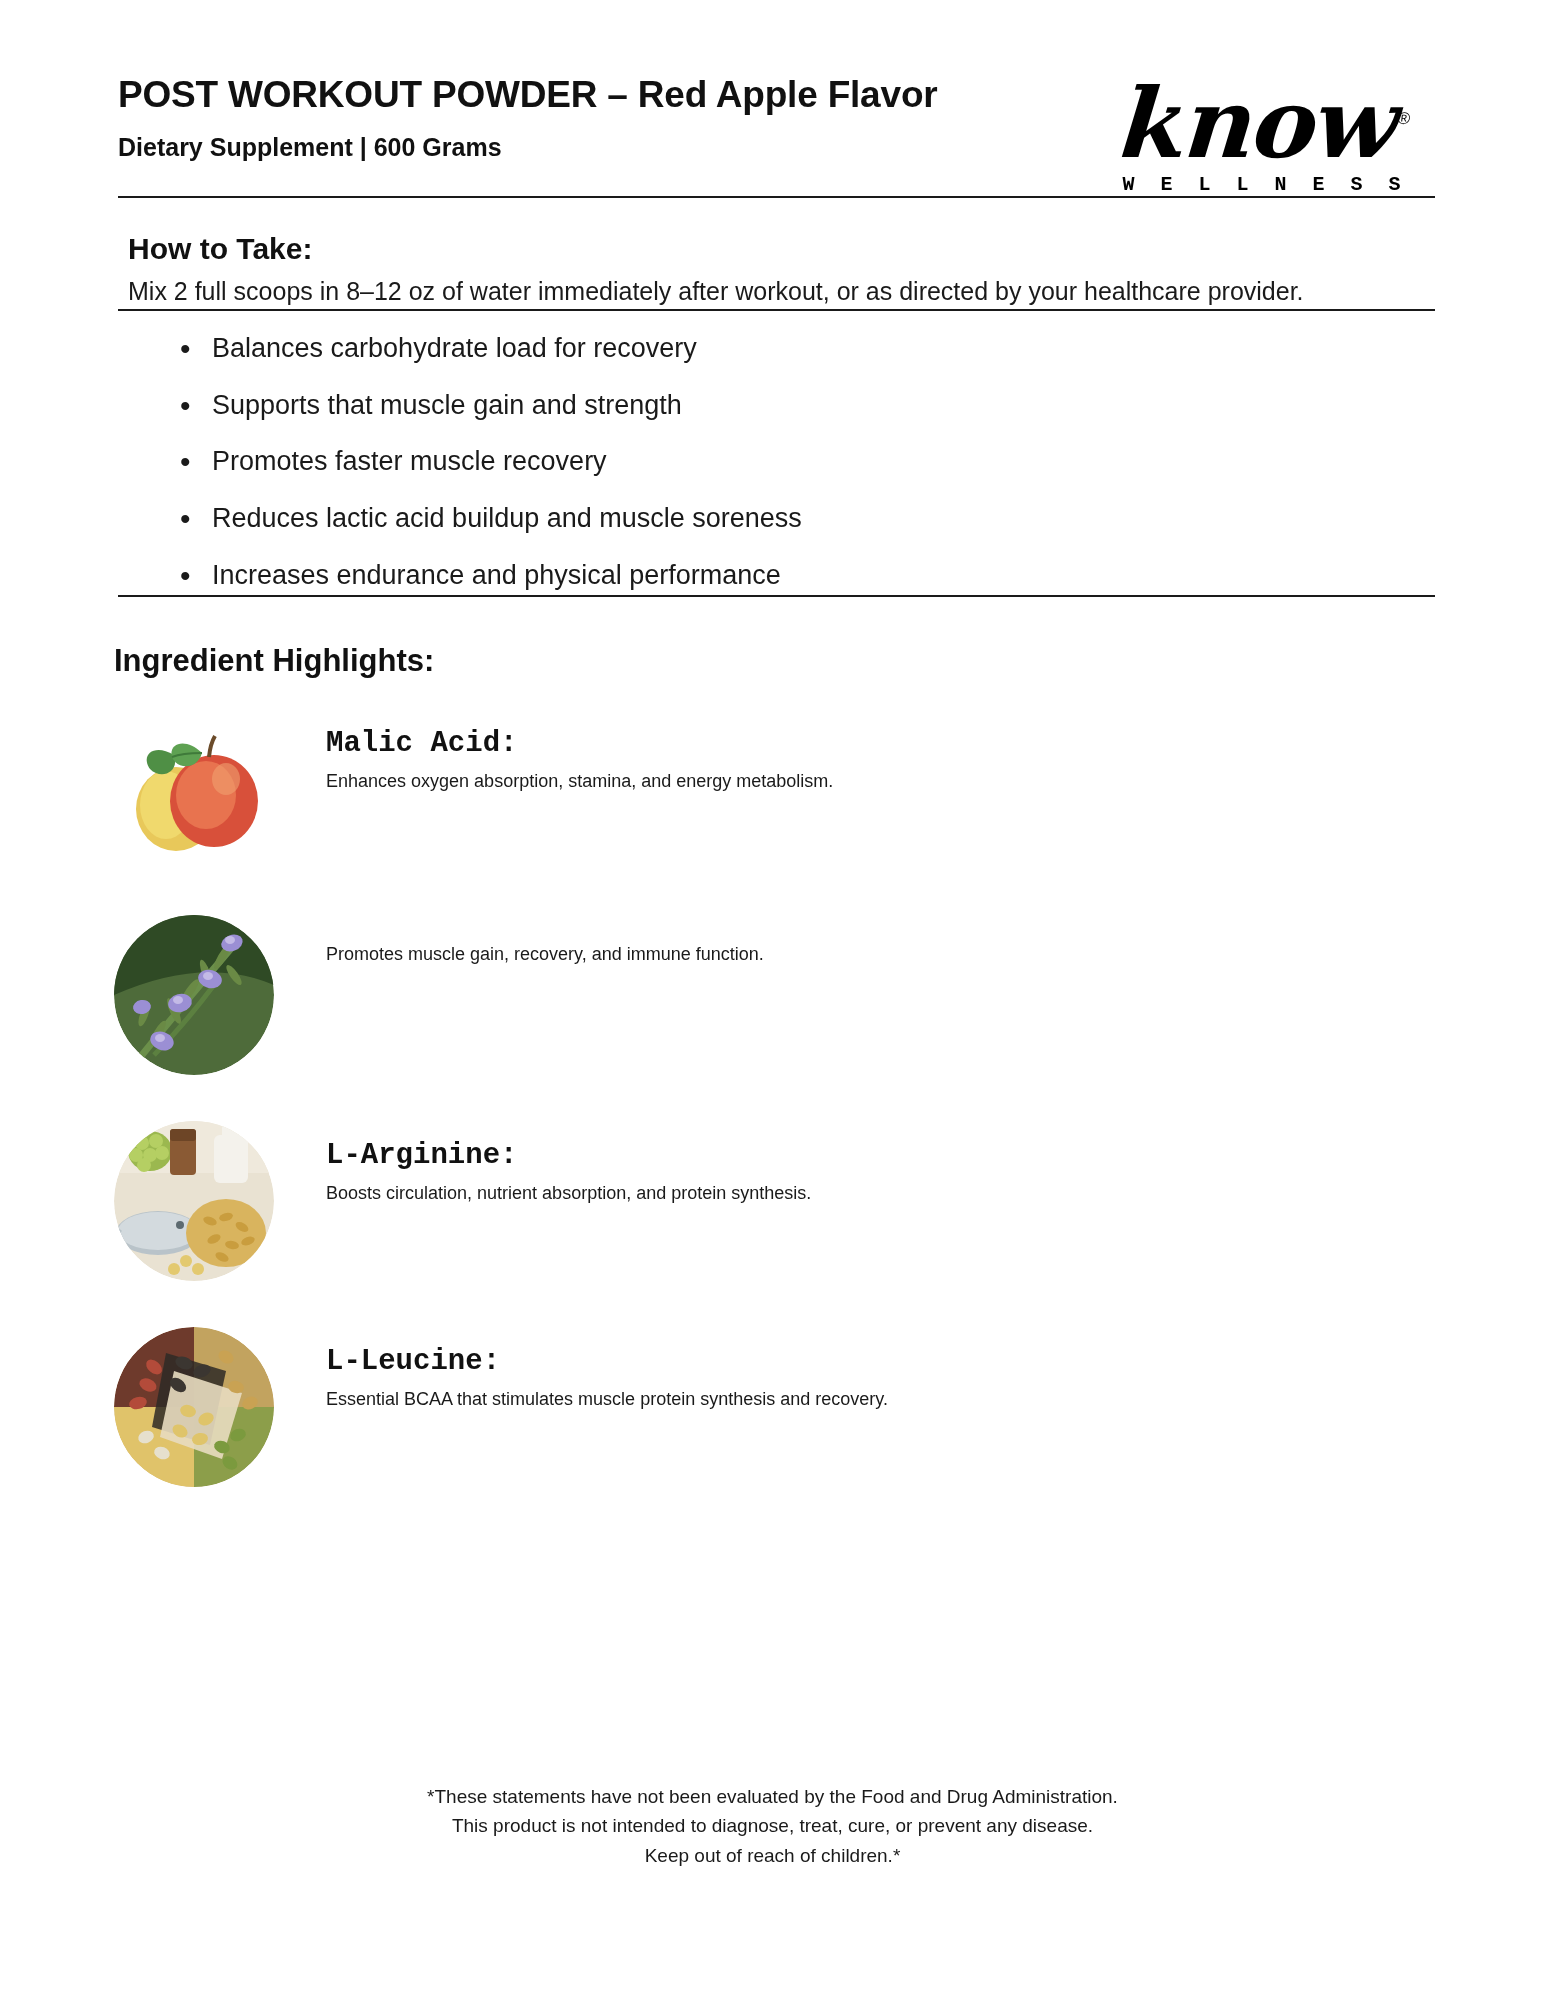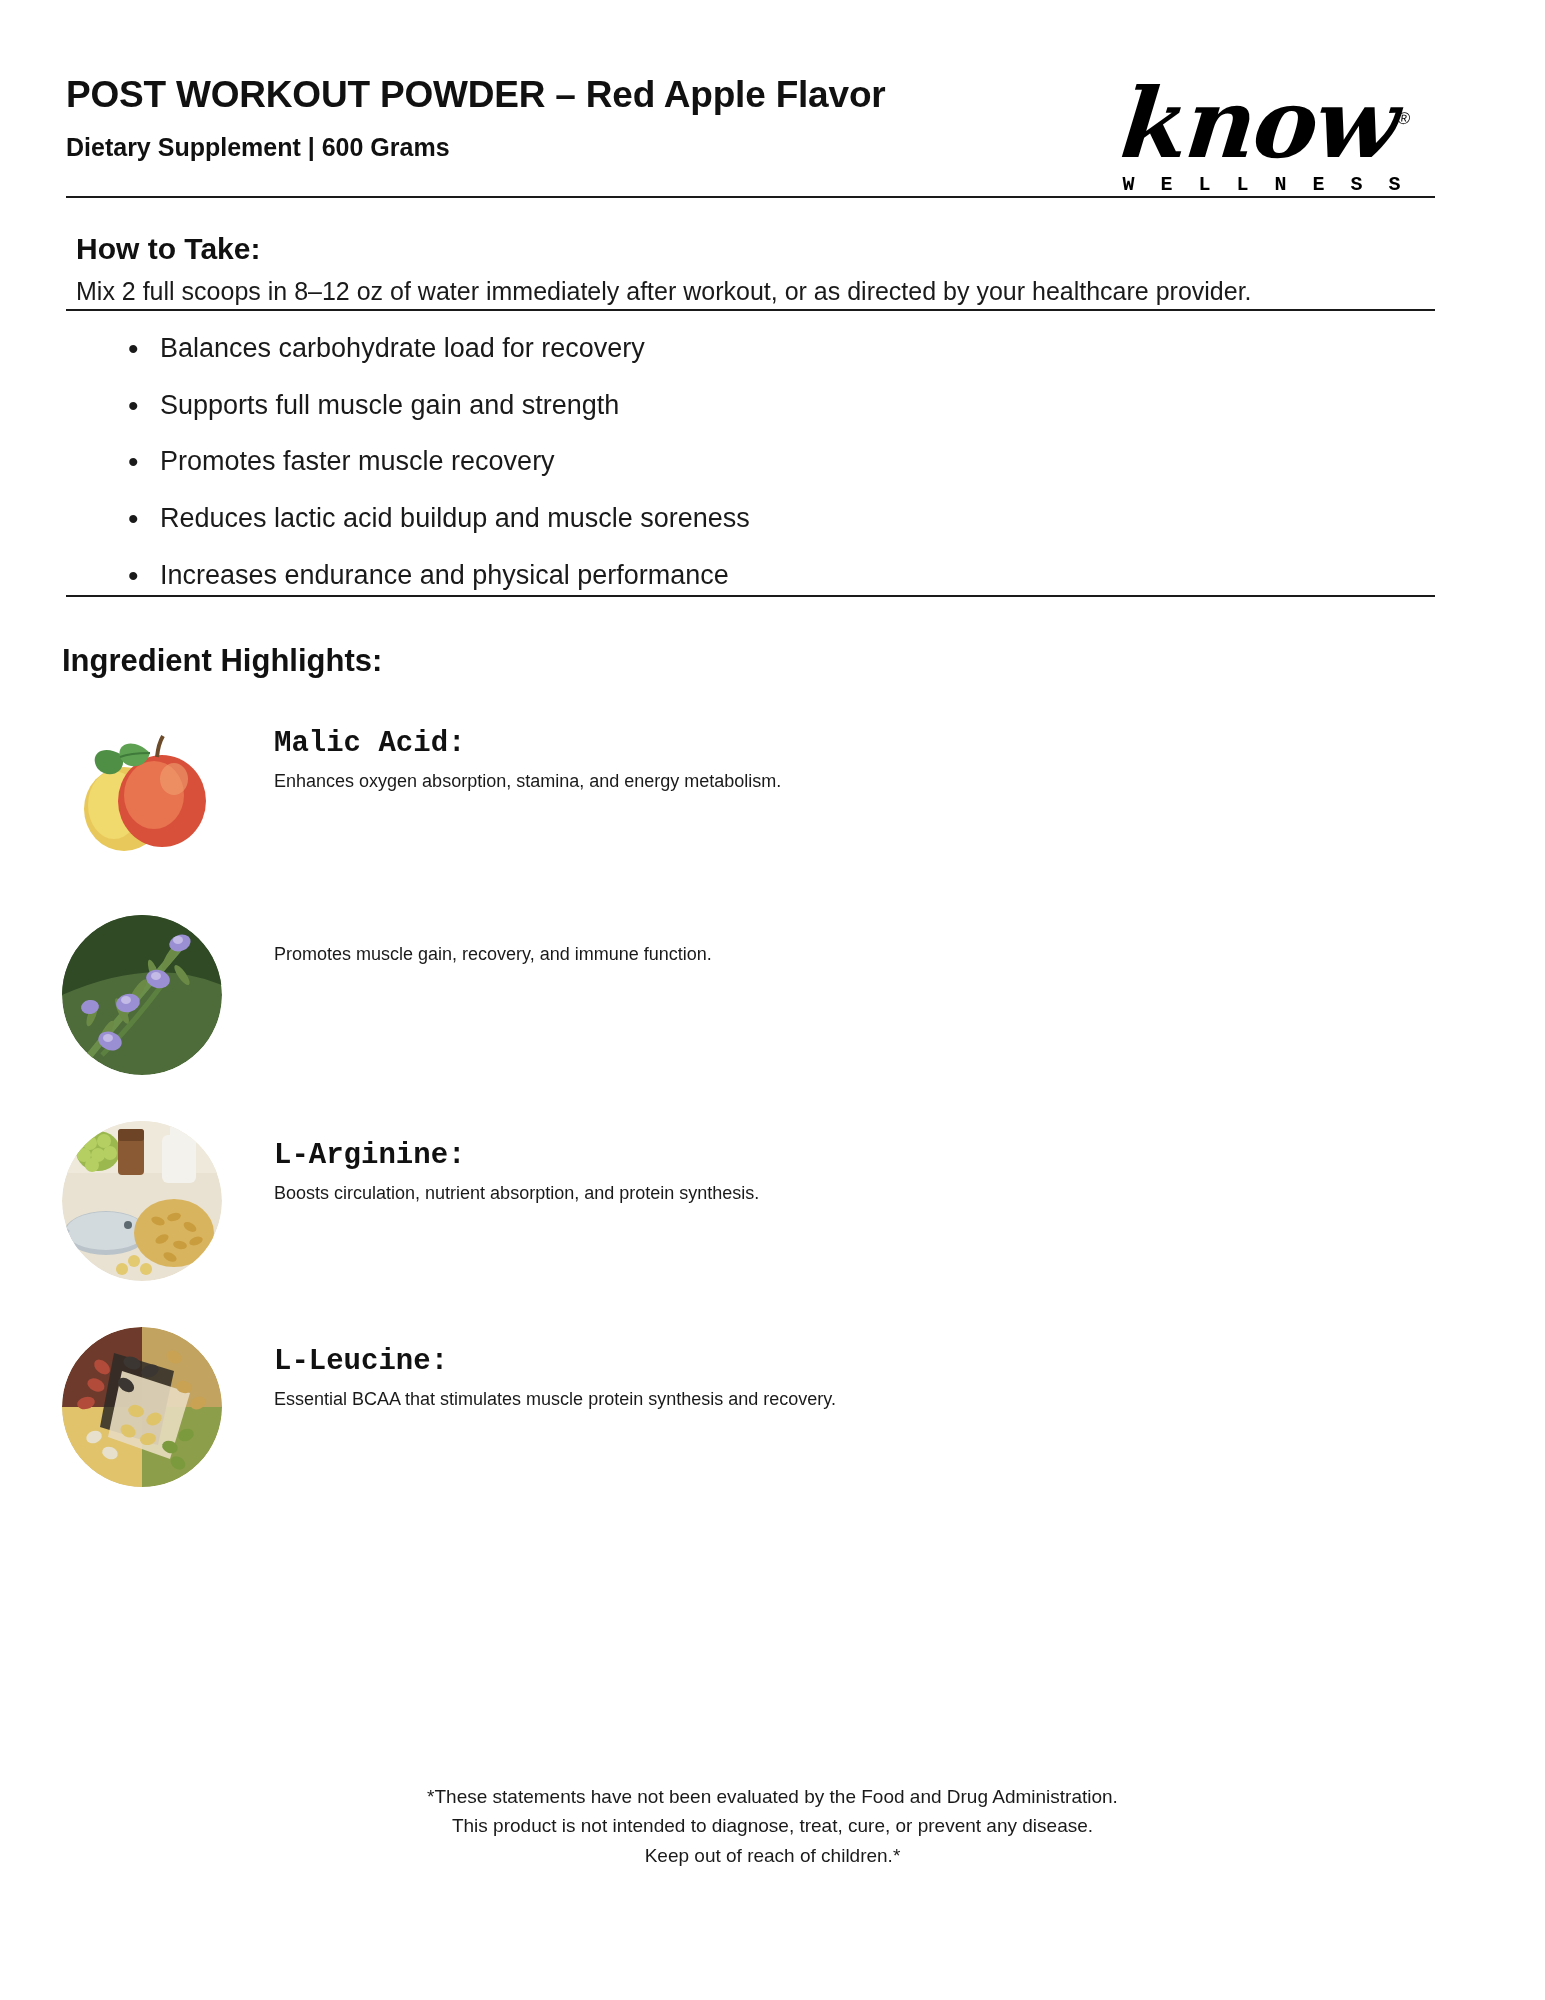--- a/index.html
+++ b/index.html
@@ -12,21 +12,21 @@
     width: 1545px;
     height: 2000px;
     font-family: "Liberation Sans", sans-serif;
     color: #1a1a1a;
     position: relative;
     overflow: hidden;
   }
   .page {
     width: 1545px;
     height: 1912px;
-    padding: 50px 110px 0 66px;
+    padding: 50px 110px 0 118px;
     position: relative;
   }
 
   
   .header {
     display: flex;
     justify-content: space-between;
     align-items: flex-start;
     padding-top: 10px;
   }
@@ -206,21 +206,21 @@
   <div class="section">
     <h2 class="section-heading">How to Take:</h2>
     <p class="body-text">Mix 2 full scoops in 8–12 oz of water immediately after workout, or as directed by your healthcare provider.</p>
   </div>
 
   <hr class="rule rule-2">
 
   <div class="section">
     <ul class="benefits">
       <li>Balances carbohydrate load for recovery</li>
-      <li>Supports full muscle gain and strength</li>
+      <li>Supports that muscle gain and strength</li>
       <li>Promotes faster muscle recovery</li>
       <li>Reduces lactic acid buildup and muscle soreness</li>
       <li>Increases endurance and physical performance</li>
     </ul>
   </div>
 
   <hr class="rule rule-3">
 
   <div class="section">
     <h2 class="ingredients-heading">Ingredient Highlights:</h2>

